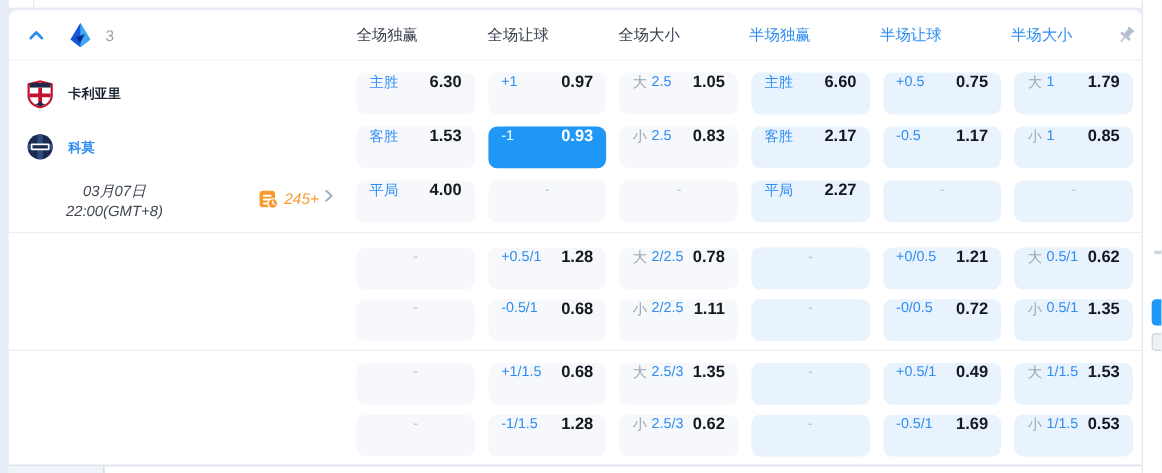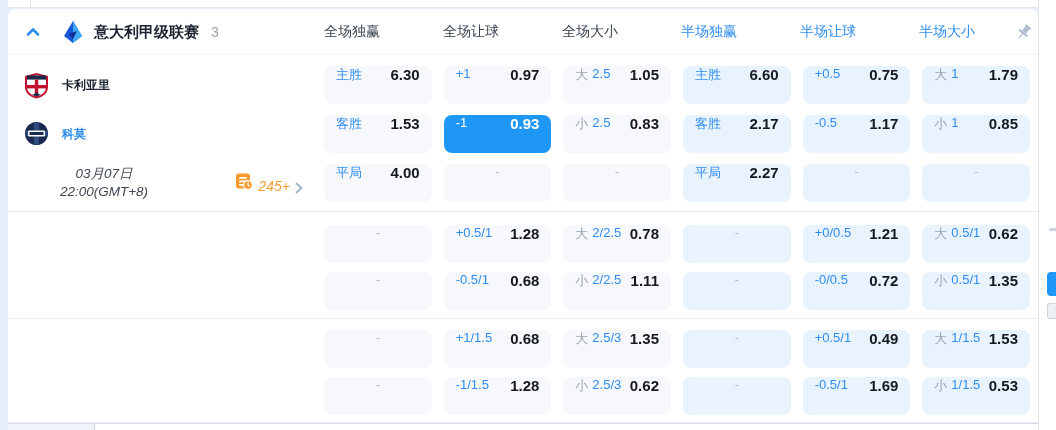--- a/index.html
+++ b/index.html
@@ -34,21 +34,21 @@
   
   .block1 { display:flex; padding:11px 0 9px 0; }
   .fixture { width:312px; flex:none; display:flex; flex-direction:column; row-gap:11px; }
   .team-row { height:38px; display:flex; align-items:center; cursor:pointer; }
   .team-logo { margin-left:16px; width:25px; height:27px; flex:none; display:inline-flex; }
   .team-name { margin-left:13px; font-size:12px; font-weight:700; color:#1b2330; }
   .team-row.away .team-name { color:#2e8df2; }
   .meta-row { height:38px; display:flex; align-items:center;font-style:italic; }
   .datetime { margin-left:30px; width:132px; text-align:center;
     font-size:13.5px; line-height:18px; color:#3f4652; }
-  .markets { margin-left:auto; margin-right:16px; display:flex; align-items:flex-end;
+  .markets { margin-left:auto; margin-right:16px; display:flex; align-items:flex-start;
     cursor:pointer; }
   .markets .mk-count { margin-left:5px; font-size:14px; color:#f79b2e; }
   .markets .mk-chev { margin-left:4px; display:inline-flex; }
 
   .grid { flex:1; display:grid; grid-template-columns:repeat(6,1fr);
     column-gap:12px; row-gap:11px; padding:0 8px 0 4px; align-content:start; }
   .block2 { padding:13px 0 8px 312px; }
   .block2 .grid { row-gap:9px; }
   .block3 { padding:11px 0 7px 312px; }
   .block3 .grid { row-gap:9px; }
@@ -98,21 +98,20 @@
             <polyline points="3,10.5 8,5.5 13,10.5" fill="none" stroke="#2e8df2" stroke-width="2.6" stroke-linecap="round" stroke-linejoin="round"></polyline>
           </svg>
       </span>
       <span class="league-logo">
         <svg width="22" height="24" viewBox="0 0 22 24">
           <path d="M11 1 L20 16 L11 23 L2 16 Z" fill="#1557d6"></path>
           <path d="M11 1 L20 16 L11 23 Z" fill="#3fa9f5"></path>
           <path d="M7 14 L15 11 L11 19 Z" fill="#0b2e8f"></path>
         </svg>
       </span>
-      <span class="league-name">意大利甲级联赛</span>
       <span class="league-count">3</span>
     </div>
     <div class="hdr-grid">
       <span class="colhdr">全场独赢</span>
       <span class="colhdr">全场让球</span>
       <span class="colhdr">全场大小</span>
       <span class="colhdr ht">半场独赢</span>
       <span class="colhdr ht">半场让球</span>
       <span class="colhdr ht">半场大小</span>
     </div>

